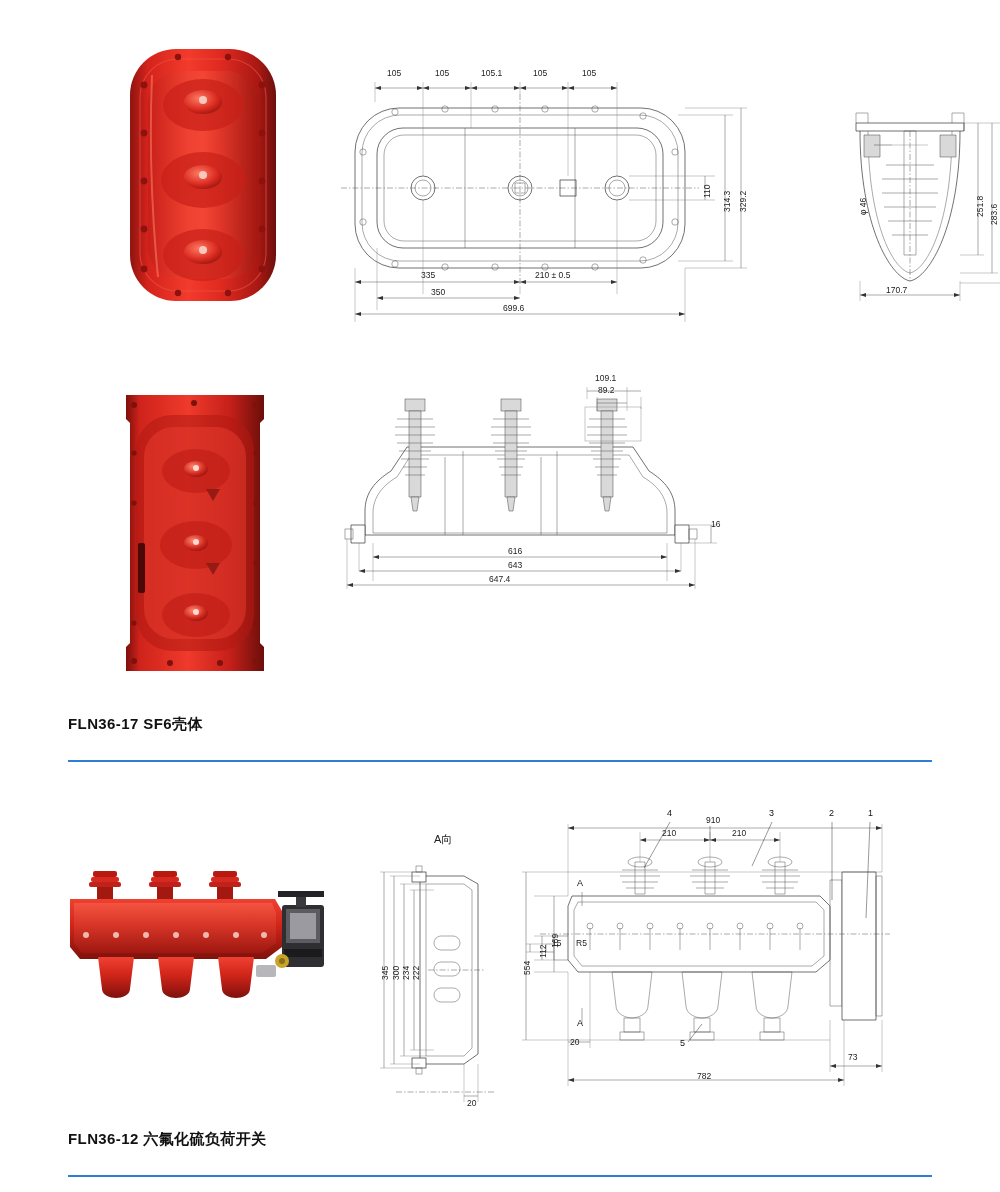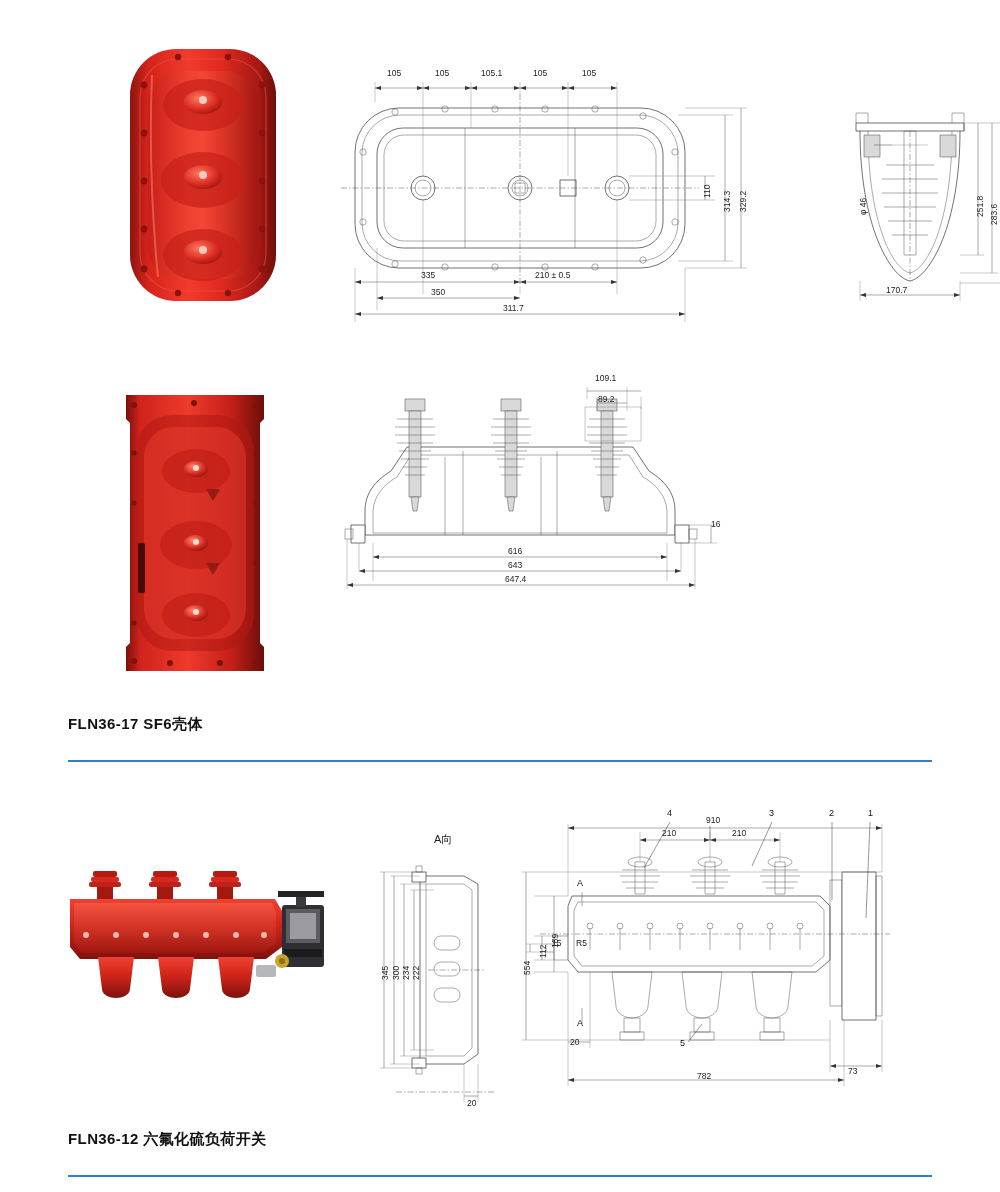--- a/index.html
+++ b/index.html
@@ -241,21 +241,21 @@
       <div class="dim-label" style="left:100px;top:-4px;">105</div>
       <div class="dim-label" style="left:146px;top:-4px;">105.1</div>
       <div class="dim-label" style="left:198px;top:-4px;">105</div>
       <div class="dim-label" style="left:247px;top:-4px;">105</div>
       <div class="dim-label vert" style="left:367px;top:126px;">110</div>
       <div class="dim-label vert" style="left:387px;top:140px;">314.3</div>
       <div class="dim-label vert" style="left:403px;top:140px;">329.2</div>
       <div class="dim-label" style="left:86px;top:198px;">335</div>
       <div class="dim-label" style="left:200px;top:198px;">210 ± 0.5</div>
       <div class="dim-label" style="left:96px;top:215px;">350</div>
-      <div class="dim-label" style="left:168px;top:231px;">311.7</div>
+      <div class="dim-label" style="left:168px;top:231px;">699.6</div>
     </div>
 
     <div style="position:absolute;left:834px;top:105px;width:180px;height:210px;">
       <svg width="180" height="210" viewBox="0 0 180 210">
 
         <path d="M22 18 L130 18 L130 26 L22 26 Z" class="fillw"></path>
         <path d="M22 18 L22 8 L34 8 L34 18" class="ln-thin"></path>
         <path d="M118 18 L118 8 L130 8 L130 26" class="ln-thin"></path>
 
         <path d="M26 26 C26 120 56 172 76 176 C96 172 126 120 126 26" class="ln"></path>
@@ -453,25 +453,25 @@
         <g fill="#333">
           <polygon points="28,172 34,170 34,174"></polygon>
             <polygon points="322,172 316,170 316,174"></polygon>
           <polygon points="14,186 20,184 20,188"></polygon>
             <polygon points="336,186 330,184 330,188"></polygon>
           <polygon points="2,200 8,198 8,202"></polygon>
             <polygon points="350,200 344,198 344,202"></polygon>
         </g>
       </svg>
       <div class="dim-label" style="left:250px;top:-12px;">109.1</div>
-      <div class="dim-label" style="left:253px;top:9px;">89.2</div>
+      <div class="dim-label" style="left:253px;top:0;">89.2</div>
       <div class="dim-label" style="left:366px;top:134px;">16</div>
       <div class="dim-label" style="left:163px;top:161px;">616</div>
       <div class="dim-label" style="left:163px;top:175px;">643</div>
-      <div class="dim-label" style="left:160px;top:189px;">647.4</div>
+      <div class="dim-label" style="left:144px;top:189px;">647.4</div>
     </div>
 
     <div class="caption" style="left:68px;top:715px;">FLN36-17  SF6壳体</div>
     <div class="rule" style="left:68px;top:760px;width:864px;"></div>
   </div>
 
   <div class="section" style="top:780px;height:412px;">
 
     <div class="photo" style="left:60px;top:85px;width:275px;height:135px;">
       <svg width="275" height="135" viewBox="0 0 275 135">
@@ -737,21 +737,21 @@
       </svg>
       <div class="dim-label" style="left:186px;top:5px;">910</div>
       <div class="dim-label" style="left:142px;top:18px;">210</div>
       <div class="dim-label" style="left:212px;top:18px;">210</div>
       <div class="dim-label vert" style="left:30px;top:138px;">169</div>
       <div class="dim-label vert" style="left:2px;top:165px;">554</div>
       <div class="dim-label vert" style="left:18px;top:148px;">112</div>
       <div class="dim-label" style="left:32px;top:128px;">15</div>
       <div class="dim-label" style="left:56px;top:128px;">R5</div>
       <div class="dim-label" style="left:50px;top:227px;">20</div>
-      <div class="dim-label" style="left:328px;top:256px;">73</div>
+      <div class="dim-label" style="left:328px;top:242px;">73</div>
       <div class="dim-label" style="left:177px;top:261px;">782</div>
       <div class="num-cb" style="left:348px;top:-2px;">1</div>
       <div class="num-cb" style="left:309px;top:-2px;">2</div>
       <div class="num-cb" style="left:249px;top:-2px;">3</div>
       <div class="num-cb" style="left:147px;top:-2px;">4</div>
       <div class="num-cb" style="left:160px;top:228px;">5</div>
       <div class="num-cb" style="left:57px;top:68px;">A</div>
       <div class="num-cb" style="left:57px;top:208px;">A</div>
     </div>
 

